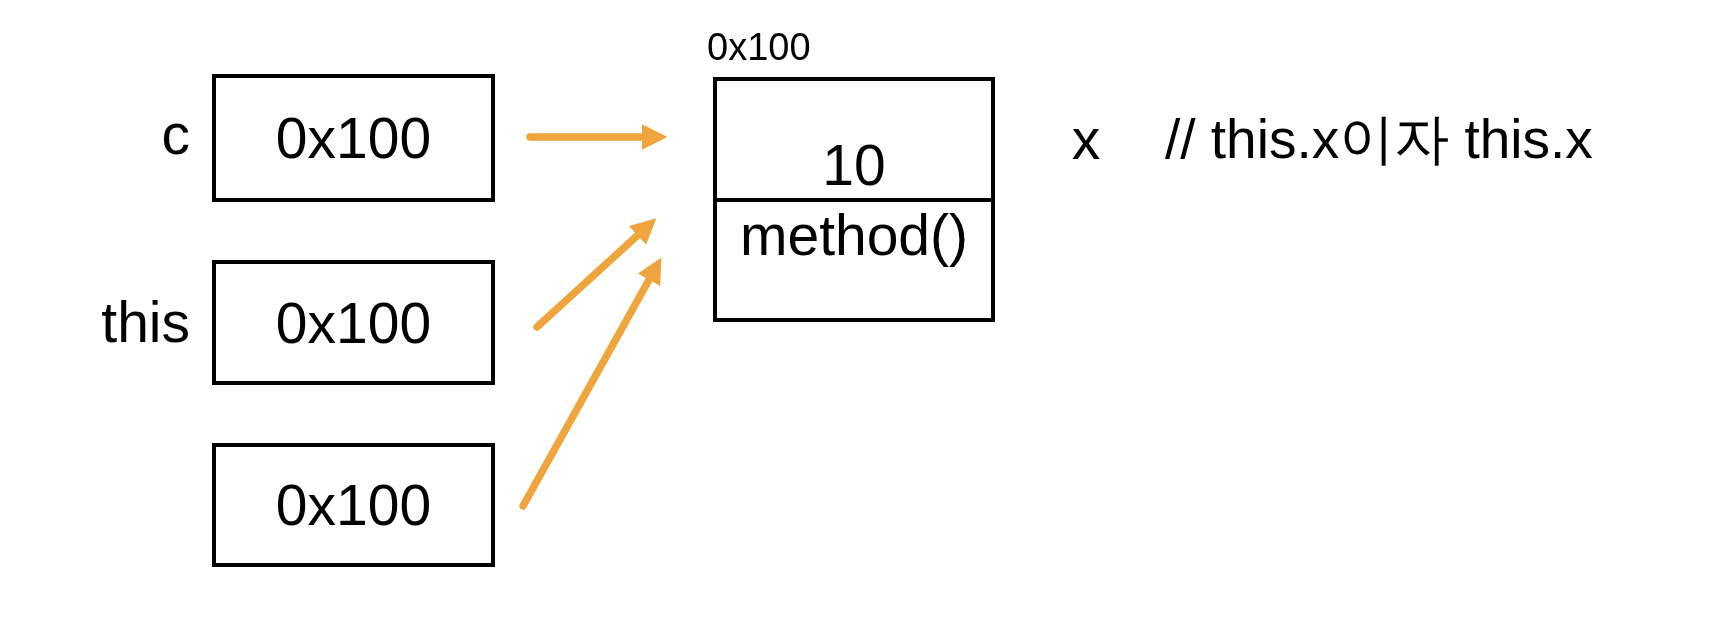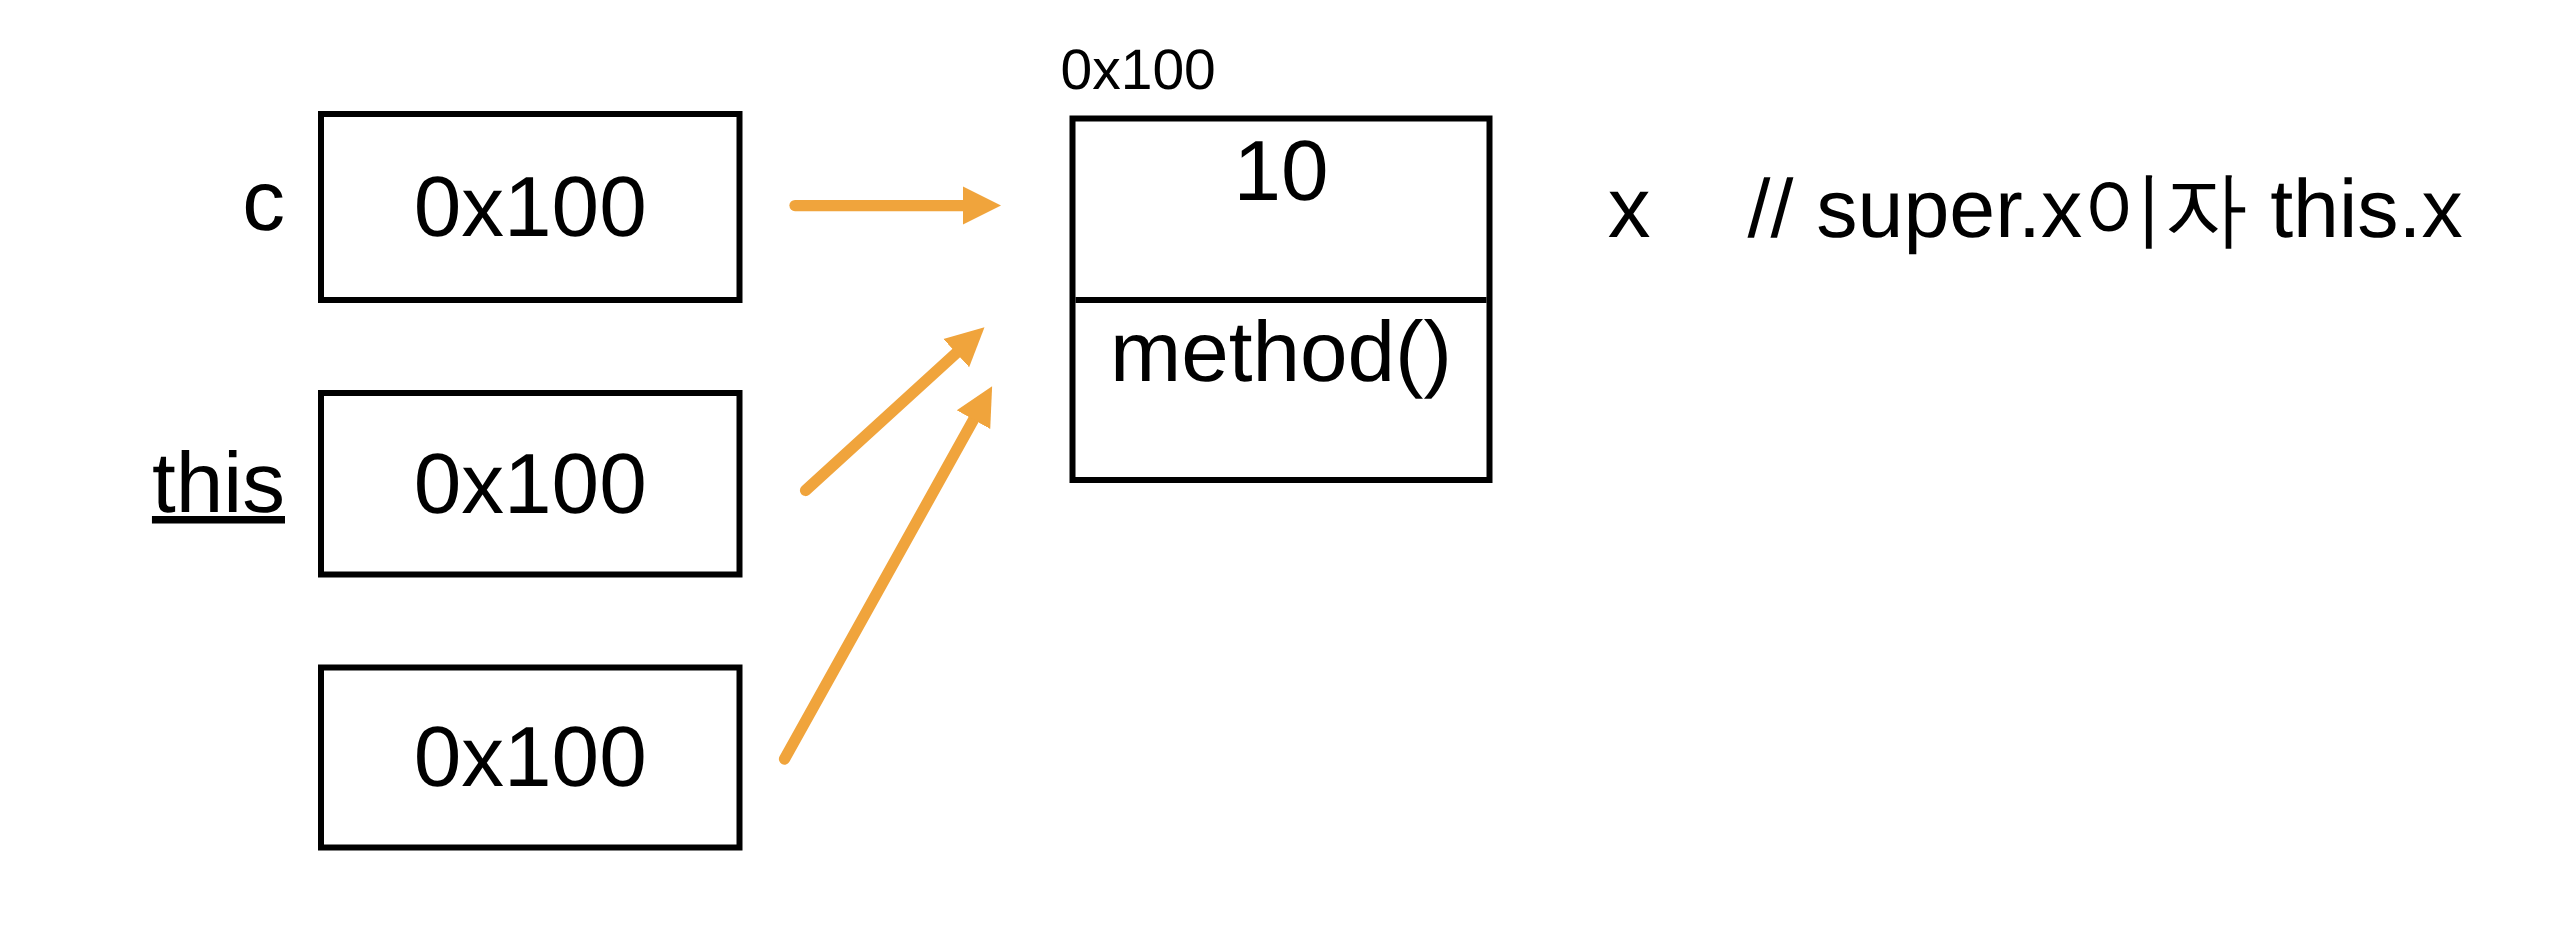--- a/index.html
+++ b/index.html
@@ -54,21 +54,21 @@
     border: 4px solid #000000;
     box-sizing: border-box;
     background: #ffffff;
     display: flex;
     flex-direction: column;
   }
   .obj-cell-top {
     height: 117px;
     border-bottom: 4px solid #000000;
     display: flex;
-    align-items: flex-start;
+    align-items: flex-end;
     justify-content: center;
     font-size: 57px;
   }
   .obj-cell-bottom {
     flex: 1;
     display: flex;
     align-items: flex-start;
     justify-content: center;
     font-size: 57px;
   }
@@ -103,42 +103,42 @@
 </head>
 <body>
 
 <div class="canvas">
 
   <div class="var-label" style="top:103px;">c</div>
   <div class="var-box" style="top:74px; height:128px;">
     <span>0x100</span>
   </div>
 
-  <div class="var-label" style="top:291px;text-decoration:underline;">this</div>
+  <div class="var-label" style="top:291px;">this</div>
   <div class="var-box" style="top:260px; height:125px;">
     <span>0x100</span>
   </div>
 
   <div class="var-box" style="top:443px; height:124px;">
     <span>0x100</span>
   </div>
 
   <div class="obj-address">0x100</div>
 
   <div class="obj-box">
     <div class="obj-cell-top">
       <span>10</span>
     </div>
     <div class="obj-cell-bottom">
       <span>method()</span>
     </div>
   </div>
 
   <div class="field-name">x</div>
-  <div class="field-comment">// super.x이자 this.x</div>
+  <div class="field-comment">// this.x이자 this.x</div>
 
   <svg class="arrow-layer" viewBox="0 0 1710 633" xmlns="http://www.w3.org/2000/svg">
     <defs>
       <marker id="ah" viewBox="0 0 10 10" refX="0.8" refY="5" markerWidth="3.4" markerHeight="4.4" orient="auto" markerUnits="strokeWidth">
         <path d="M0,0 L10,5 L0,10 Z" fill="#F0A43C"></path>
       </marker>
     </defs>
     <line x1="530" y1="137" x2="644" y2="137" stroke-width="7.5" stroke-linecap="round" marker-end="url(#ah)" stroke="#F0A43C"></line>
     <line x1="537" y1="327" x2="639" y2="234" stroke-width="7.5" stroke-linecap="round" marker-end="url(#ah)" stroke="#F0A43C"></line>
     <line x1="523" y1="506" x2="650" y2="278" stroke-width="7.5" stroke-linecap="round" marker-end="url(#ah)" stroke="#F0A43C"></line>

